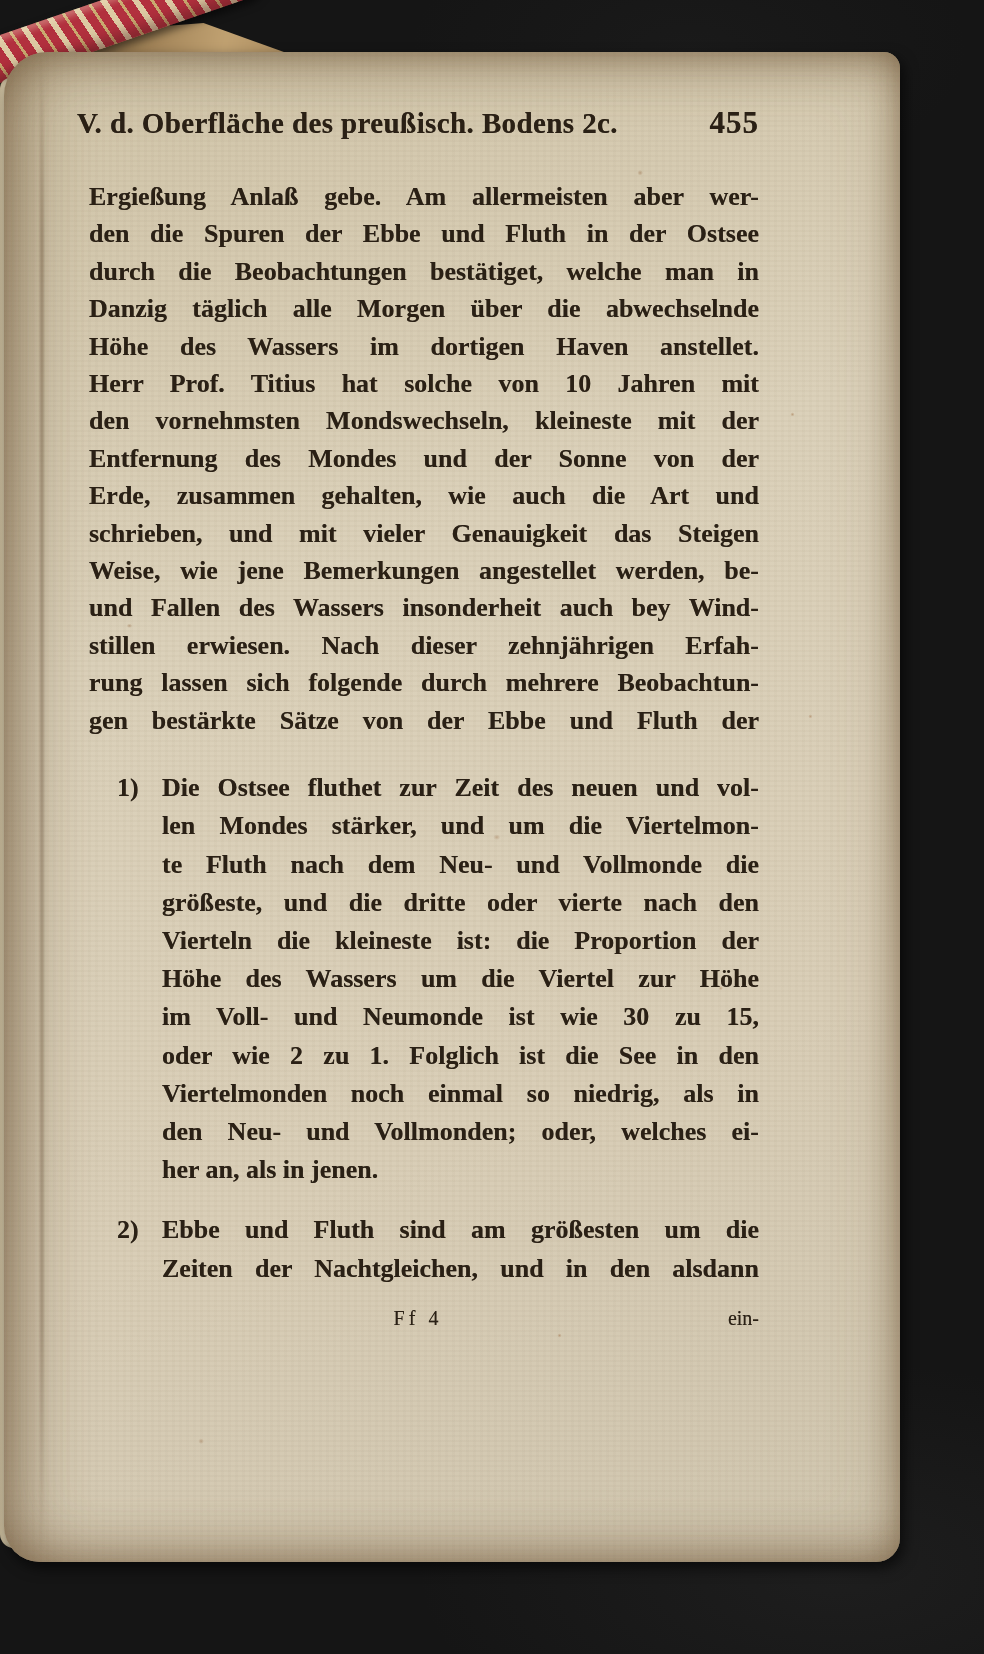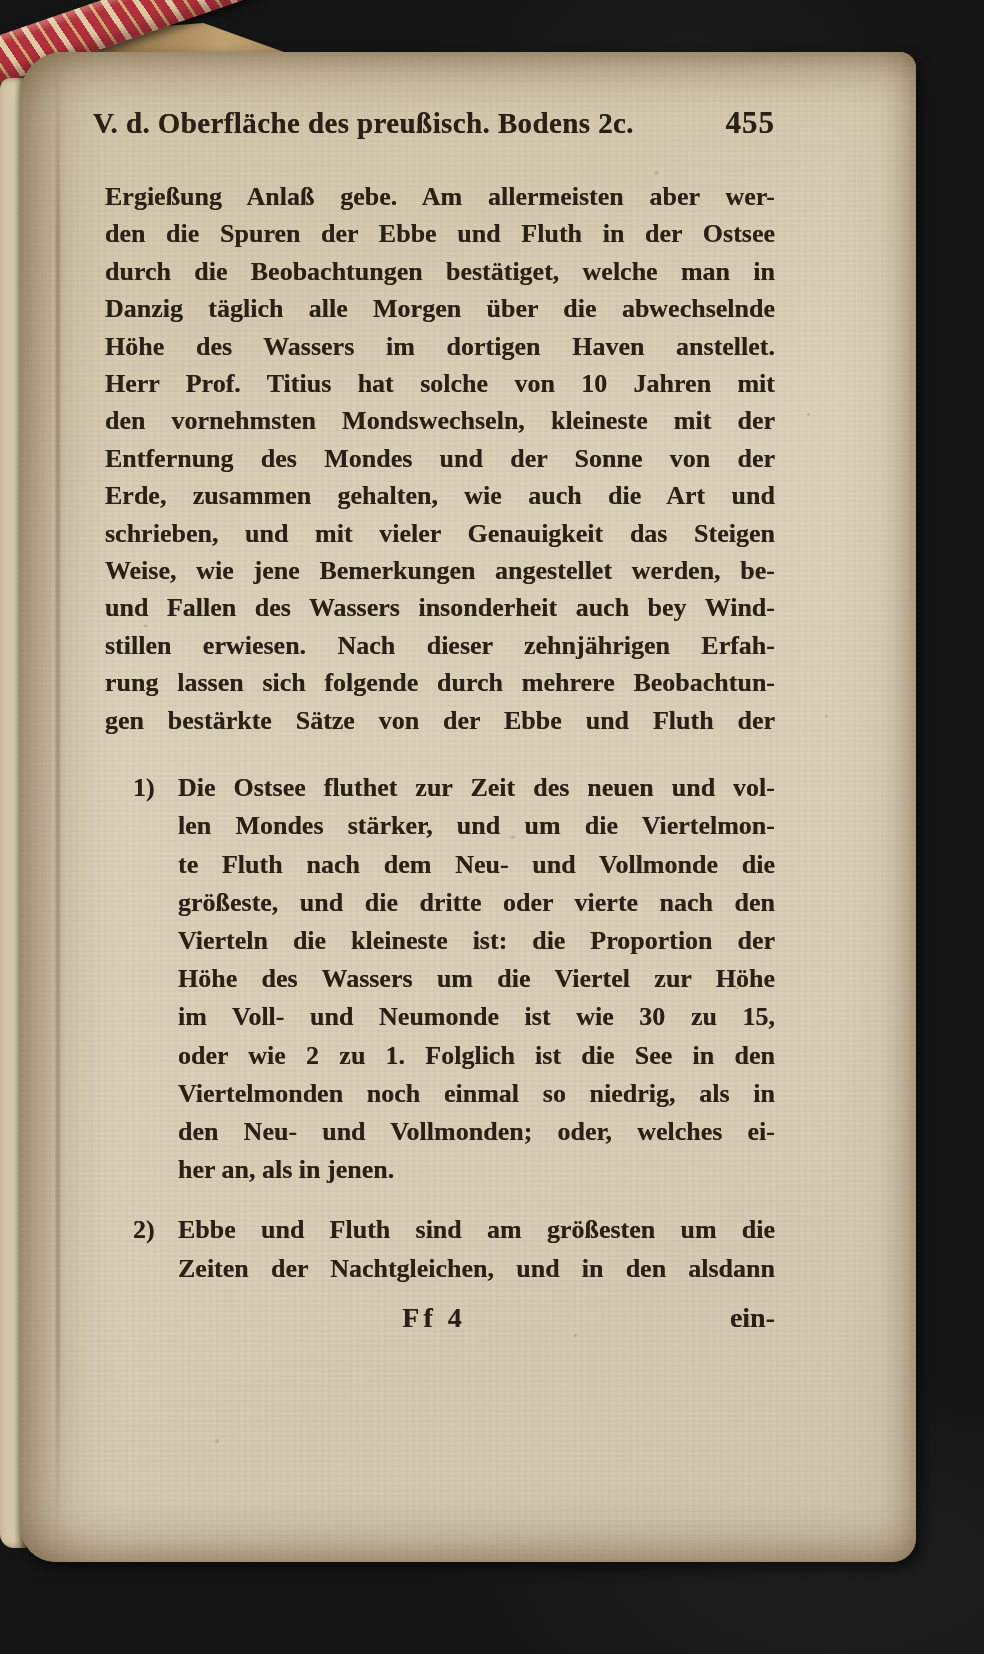--- a/index.html
+++ b/index.html
@@ -36,21 +36,21 @@
   .left-leaf{
     position:absolute;left:0;top:78px;width:26px;height:1470px;
     background:linear-gradient(90deg,#cdbf9f,#d9cdaf 55%,#a8956f);
     border-radius:10px 0 0 14px;
     box-shadow:inset -4px 0 6px rgba(60,45,25,.55);
     z-index:2;
   }
 
   
   .page{
-    position:absolute;left:20px;top:52px;width:896px;height:1510px;
+    position:absolute;left:4px;top:52px;width:896px;height:1510px;
     background:linear-gradient(160deg,#d0c4a8 0%,#dbd1ba 35%,#d9ceb7 68%,#cfc5ae 100%);
     border-radius:44px 16px 24px 36px;
     box-shadow:
       inset 0 0 70px rgba(120,95,60,.28),
       inset 46px 0 70px -34px rgba(100,75,45,.55),
       inset -16px 0 30px -14px rgba(110,85,55,.4),
       inset 0 26px 44px -22px rgba(100,75,45,.5),
       inset 0 -28px 48px -22px rgba(110,85,55,.45),
       4px 6px 14px rgba(0,0,0,.6);
     z-index:3;
@@ -90,21 +90,21 @@
   .para{margin-top:35px;font-size:26px;font-weight:bold;line-height:37.4px;
         text-shadow:0 0 .5px rgba(42,32,21,.55);margin-left:12px;}
   .line{text-align:justify;text-align-last:justify;white-space:normal;}
   .line.short{text-align-last:left;}
   .item{position:relative;margin-top:30px;padding-left:85px;font-size:26px;font-weight:bold;
         line-height:38.2px;text-shadow:0 0 .5px rgba(42,32,21,.55);}
   .item + .item{margin-top:22px;}
   .item .num{position:absolute;left:40px;top:0;}
   .pgfooter{
     margin-top:10px;display:grid;grid-template-columns:1fr auto 1fr;align-items:baseline;
-    font-size:28px;font-weight:bold;line-height:40px;text-shadow:0 0 .5px rgba(42,32,21,.55);
+    font-size:20px;font-weight:normal;line-height:40px;text-shadow:0 0 .5px rgba(42,32,21,.55);
   }
   .sig{grid-column:2;letter-spacing:4px;}
   .catch{grid-column:3;text-align:right;}
 </style>
 </head>
 <body>
 
 <div class="leaf-edges"></div>
 <div class="headband"></div>
 <div class="left-leaf"></div>

